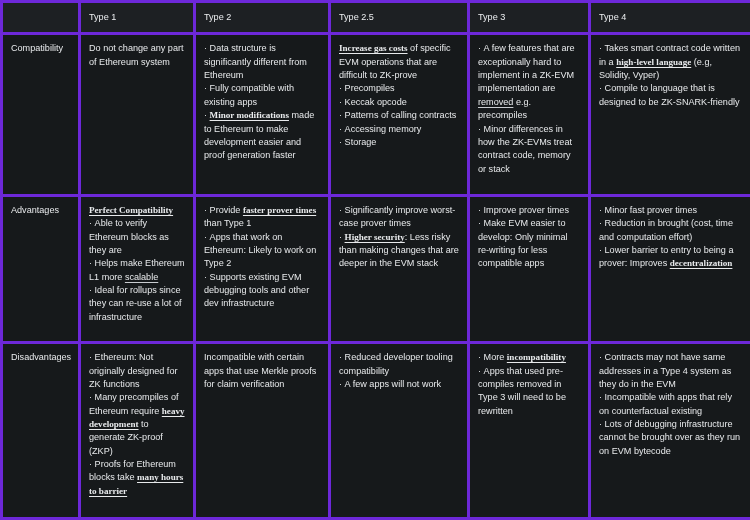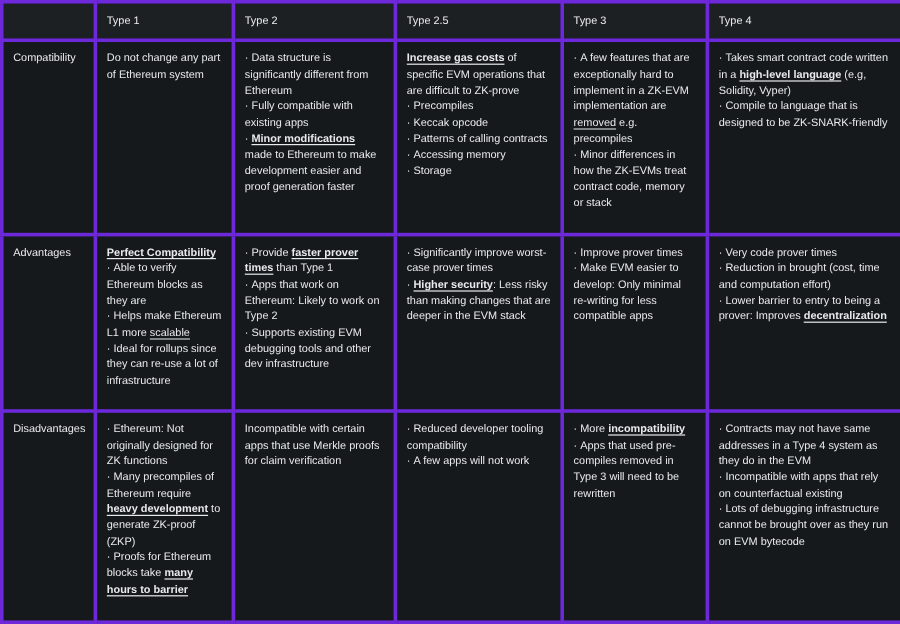--- a/index.html
+++ b/index.html
@@ -52,21 +52,21 @@
   .rowlabel { color: #e8eaec; }
   .cell .ln { display: block; }
   .bullet::before {
     content: "\00b7\00a0";
   }
   u, .u {
     text-decoration: underline;
     text-decoration-color: #c9ccd0;
     text-underline-offset: 1.5px;
   }
-  .u-strong { font-weight: 600; text-decoration: underline; text-underline-offset: 1.5px; }
+  .u-strong { font-weight: 600; text-decoration: underline; text-underline-offset: 1.5px; font-family: Liberation Serif, serif; }
   .spell {
     text-decoration-style: wavy;
     text-decoration-color: #c0392b;
     text-decoration-thickness: 1px;
     text-underline-offset: 1px;
   }
 </style>
 </head>
 <body>
 
@@ -145,21 +145,21 @@
         <span class="ln bullet">Significantly improve worst-case prover times</span>
         <span class="ln bullet"><span class="u-strong">Higher security</span><span>: Less risky than making changes that are deeper in the EVM stack</span></span>
       </td>
 
       <td class="cell">
         <span class="ln bullet">Improve prover times</span>
         <span class="ln bullet">Make EVM easier to develop: Only minimal re-writing for less compatible apps</span>
       </td>
 
       <td class="cell">
-        <span class="ln bullet">Very code prover times</span>
+        <span class="ln bullet">Minor fast prover times</span>
         <span class="ln bullet">Reduction in brought (cost, time and computation effort)</span>
         <span class="ln bullet"><span>Lower barrier to entry to being a prover: Improves </span><span class="u-strong">decentralization</span></span>
       </td>
     </tr>
 
     <tr class="row-dis">
       <td class="rowlabel">Disadvantages</td>
 
       <td class="cell">
         <span class="ln bullet">Ethereum: Not originally designed for ZK functions</span>

